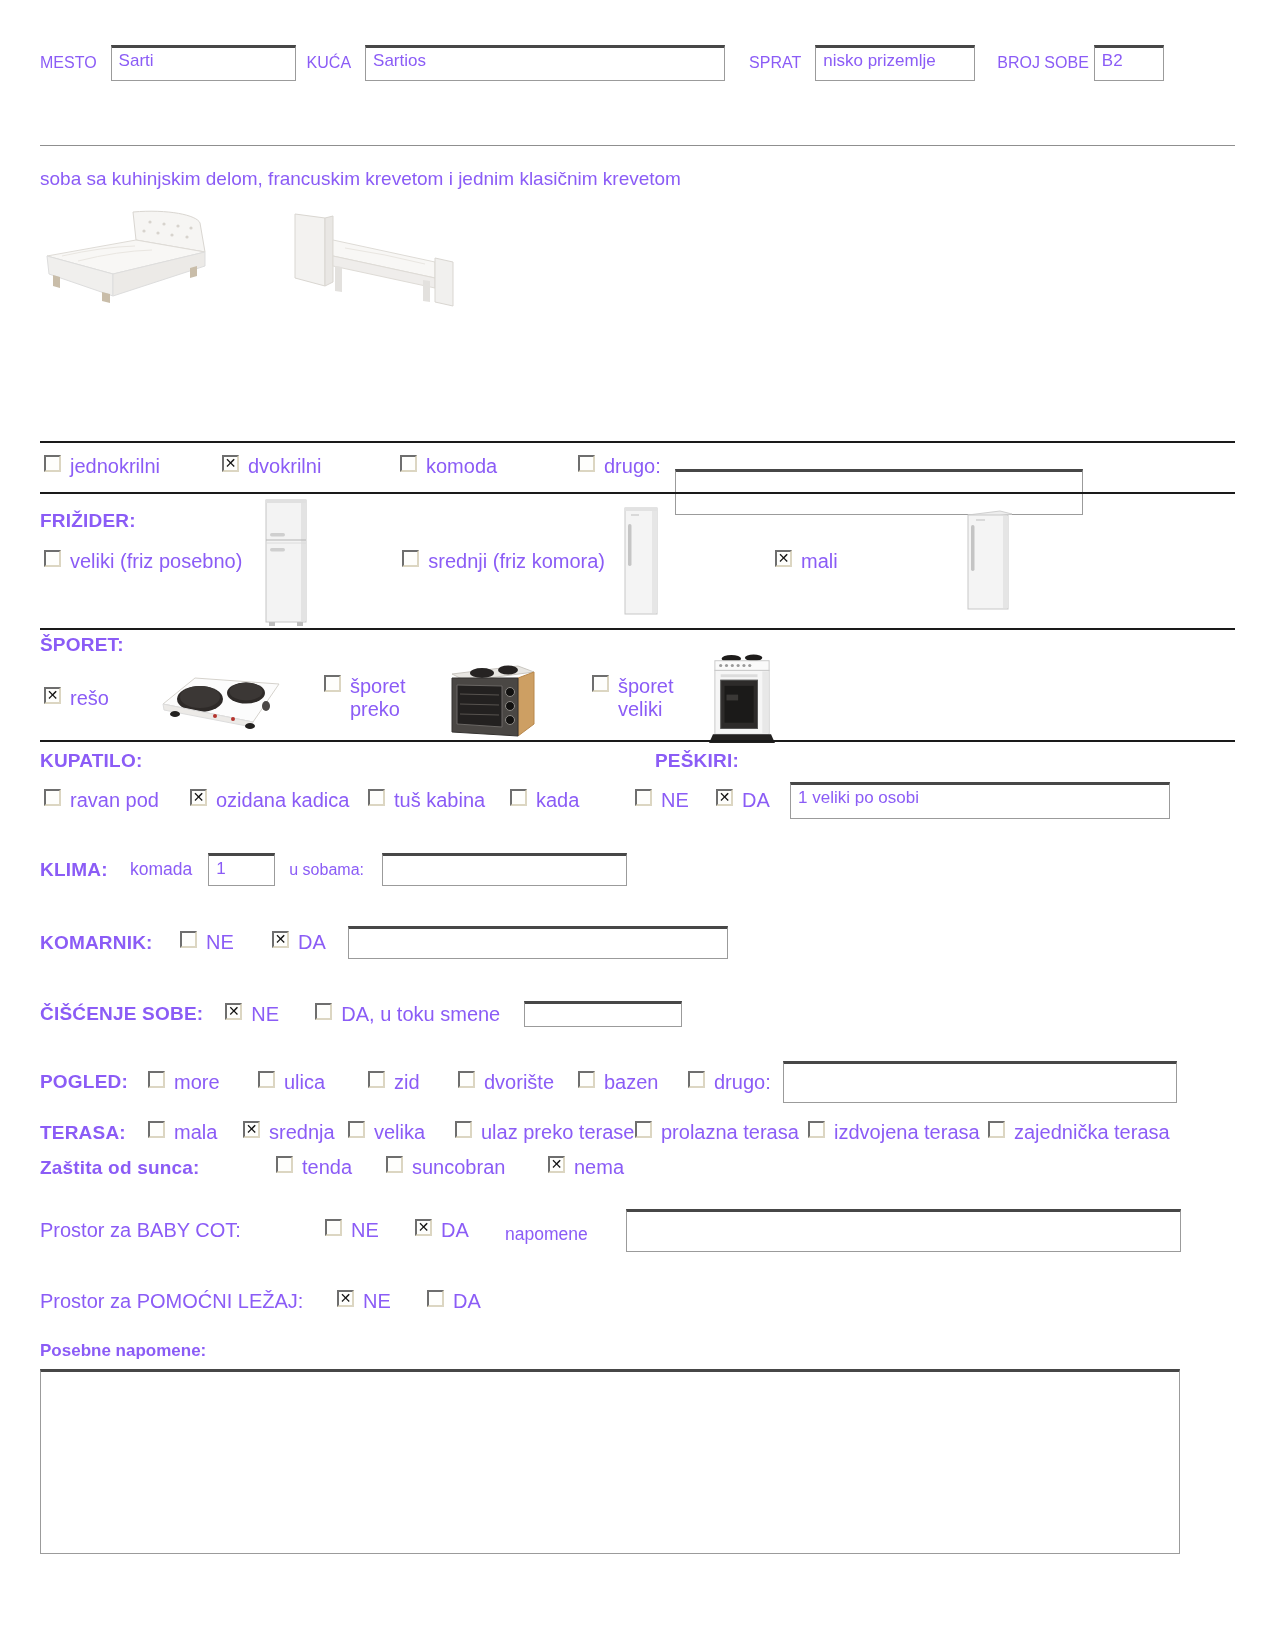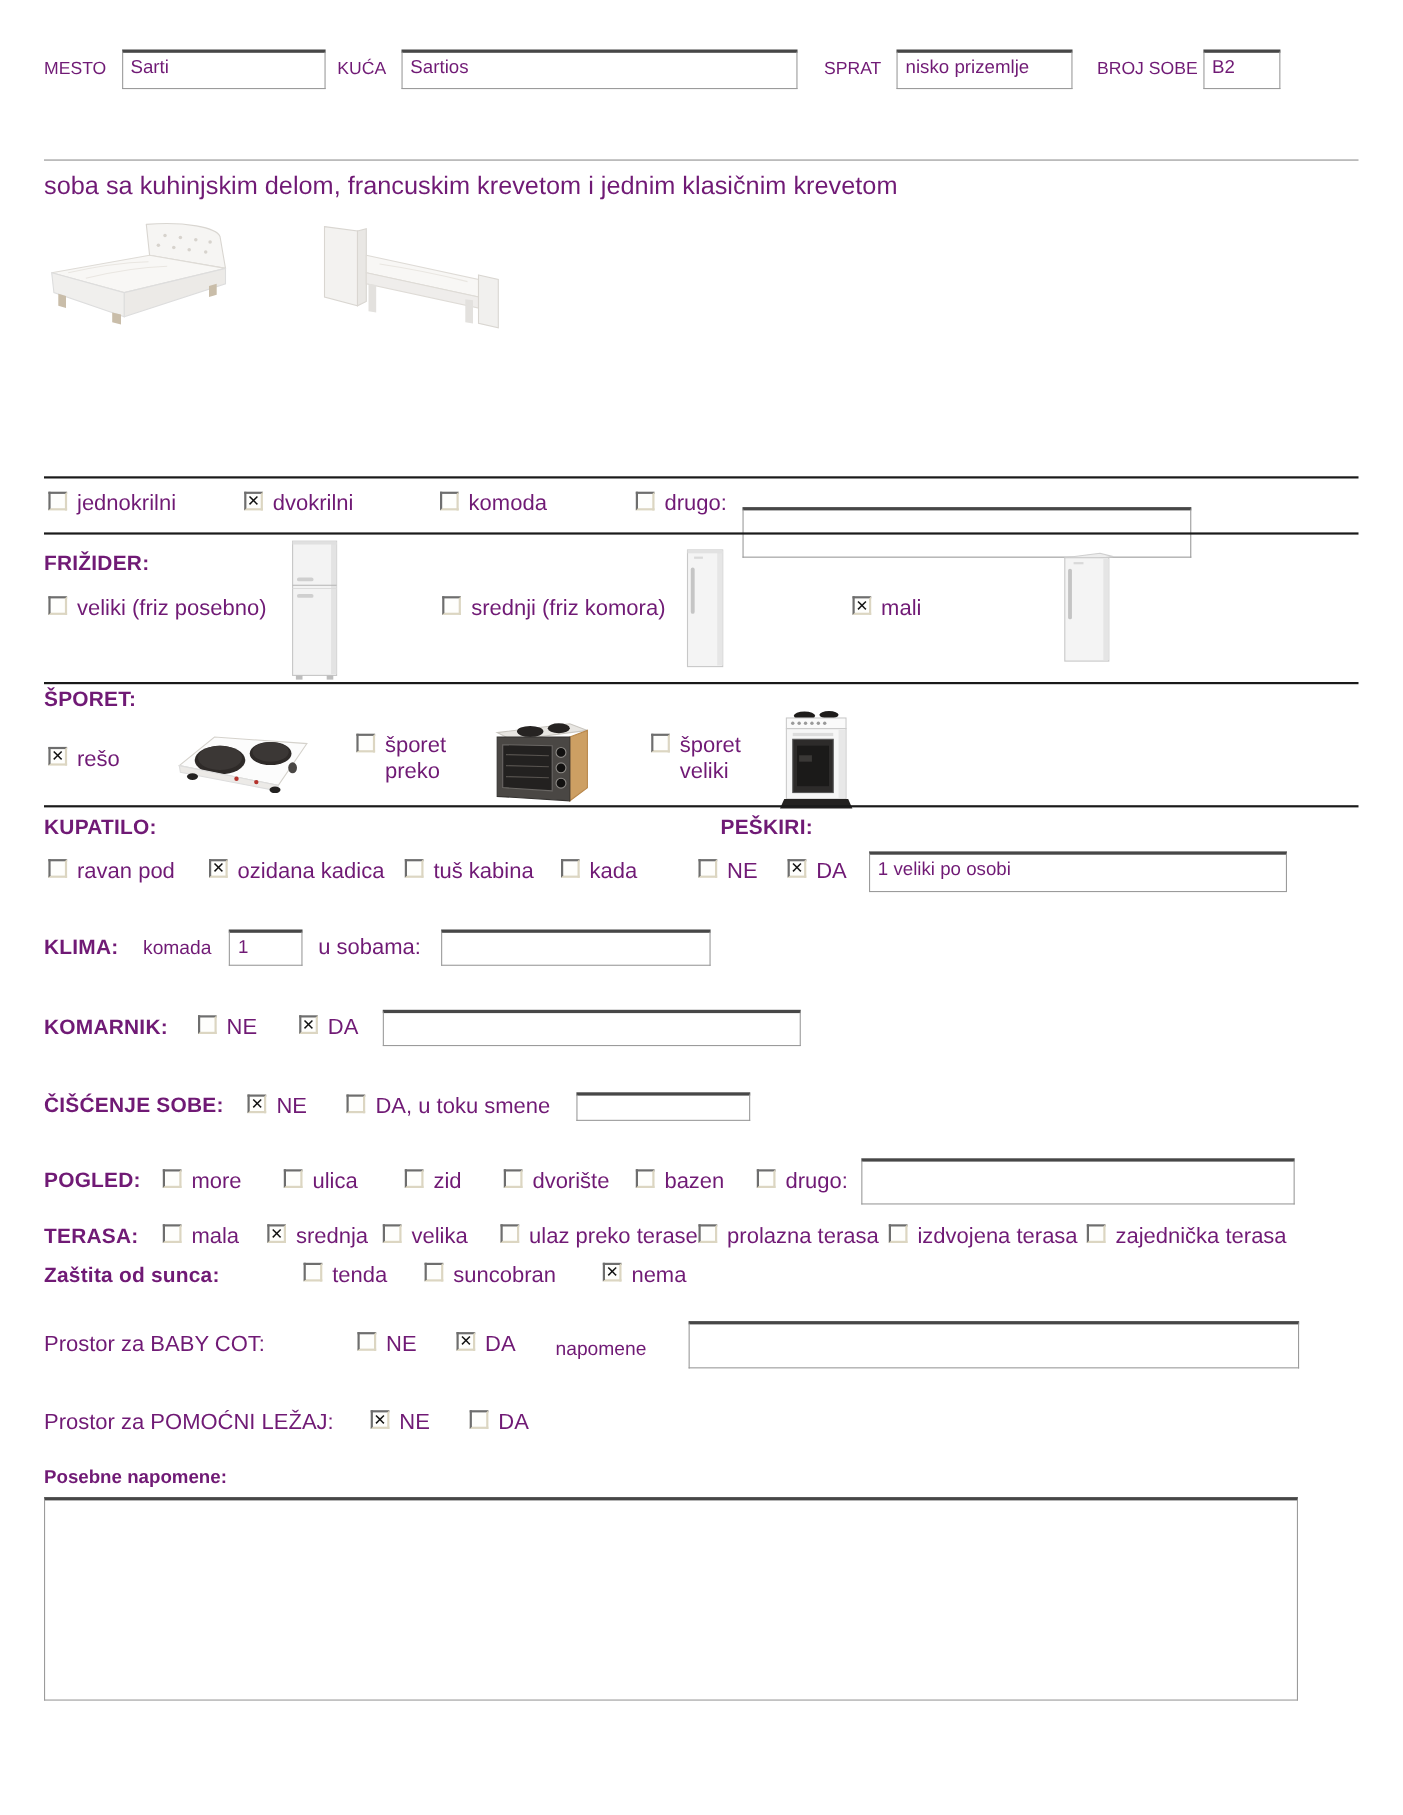--- a/index.html
+++ b/index.html
@@ -1,19 +1,19 @@
 <!DOCTYPE html>
 <html><head>
 <meta charset="utf-8">
 <style>
   html,body{margin:0;padding:0;background:#fff;}
   .page{
     width:1275px;height:1650px;box-sizing:border-box;
     padding:45px 40px 0 40px;position:relative;overflow:hidden;
-    font-family:"Liberation Sans","DejaVu Sans",sans-serif;color:#701a75;
+    font-family:"Liberation Sans","DejaVu Sans",sans-serif;color:#8b5cf6;
   }
   
   .row{display:flex;align-items:center;}
   .sec{border-top:2px solid #1a1a1a;position:relative;}
   .sec-title{font-weight:bold;font-size:19px;letter-spacing:.2px;}
   .opt{display:flex;align-items:flex-start;gap:9px;font-size:20px;flex:none;box-sizing:border-box;}
   .opt .lbl{white-space:nowrap;}
   .cb{
     width:17px;height:17px;flex:none;box-sizing:border-box;background:#fefefc;
     border:2px solid;border-color:#6e6e6e #dcd6c2 #dcd6c2 #6e6e6e;
@@ -48,21 +48,21 @@
       <div class="tbox" style="width:160px;height:36px">nisko prizemlje</div>
     </div>
     <div class="row" style="gap:5px;margin-left:22px">
       <span class="hlabel">BROJ SOBE</span>
       <div class="tbox" style="width:70px;height:36px">B2</div>
     </div>
   </div>
 
   <div style="margin-top:64px">
     <hr class="rule-gray">
-    <div style="font-size:23px;margin-top:9px">soba sa kuhinjskim delom, francuskim krevetom i jednim klasičnim krevetom</div>
+    <div style="font-size:19px;margin-top:22px">soba sa kuhinjskim delom, francuskim krevetom i jednim klasičnim krevetom</div>
   </div>
 
   <div class="row" style="margin-top:16px;align-items:flex-start">
     <span class="imgbox">
       <svg width="175" height="100" viewBox="0 0 175 100">
         <path d="M93 6 C128 3 157 9 160 17 L165 46 L96 34 Z" fill="#f6f5f3" stroke="#d9d6d1"></path>
         <g fill="#d7d3cd">
           <circle cx="110" cy="16" r="1.6"></circle>
             <circle cx="124" cy="18" r="1.6"></circle>
             <circle cx="138" cy="20" r="1.6"></circle>
@@ -266,21 +266,21 @@
         <span class="lbl">DA</span>
       </span>
       <div class="tbox" style="width:380px;height:37px">1 veliki po osobi</div>
     </div>
   </div>
 
   <div class="row" style="margin-top:22px">
     <span class="sec-title" style="width:90px">KLIMA:</span>
     <span style="font-size:17.5px;margin-right:16px">komada</span>
     <div class="tbox" style="width:67px;height:33px">1</div>
-    <span style="font-size:20px;margin-left:14px;margin-right:18px">u sobama:</span>
+    <span style="font-size:16px;margin-left:14px;margin-right:18px">u sobama:</span>
     <div class="tbox" style="width:245px;height:33px"></div>
   </div>
 
   <div class="row" style="margin-top:40px">
     <span class="sec-title" style="width:140px">KOMARNIK:</span>
     <span class="opt" style="width:92px">
       <span class="cb"></span>
       <span class="lbl">NE</span>
     </span>
     <span class="opt" style="width:76px">

